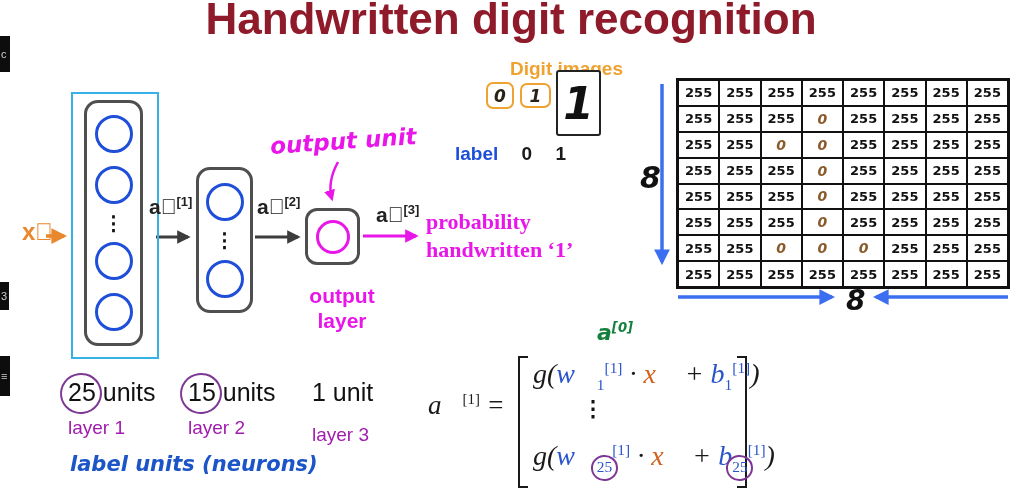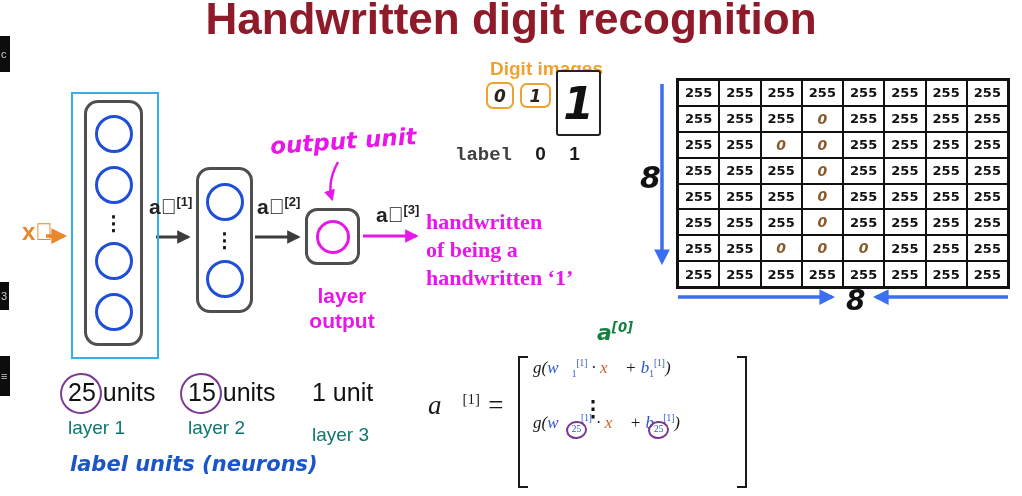--- a/index.html
+++ b/index.html
@@ -25,42 +25,42 @@
   .act sup{font-size:0.62em;}
   .input-label{font-size:24px;font-weight:700;color:#e8872b;}
 
   .hand{font-family:"DejaVu Sans",sans-serif;font-style:italic;}
   .magenta-text{color:#e816e8;}
   .note-output-unit{font-size:23px;font-weight:700;transform:rotate(-4deg);}
   .note-output-layer{width:84px;text-align:center;font-size:21px;font-weight:600;line-height:25px;}
   .prob{font-family:"Liberation Serif",serif;font-size:22px;line-height:28px;font-weight:600;}
 
   .units-label{font-size:25px;color:#111;}
-  .layer-label{font-size:19px;color:#0f766e;}
+  .layer-label{font-size:19px;color:#a21caf;}
   .hidden-note{font-size:21px;font-weight:700;color:#1b55c8;}
 
   .circled{position:relative;display:inline-block;}
   .circled::after{content:"";position:absolute;left:-8px;right:-6px;top:-5px;bottom:-7px;border:2px solid #7d3894;border-radius:50%;transform:rotate(-8deg);}
 
   
-  .digit-heading{font-size:19px;font-weight:600;color:#f0a231;}
+  .digit-heading{font-size:19px;font-weight:600;color:#f0a231;margin-left:20px;}
   .digit-box{border:2.5px solid #f0a231;border-radius:7px;box-sizing:border-box;display:flex;align-items:center;justify-content:center;font-size:17px;font-weight:700;color:#2b2316;background:#fff;}
   .big-digit-box{border:2.5px solid #222;border-radius:3px;box-sizing:border-box;display:flex;align-items:center;justify-content:center;font-size:44px;font-weight:600;color:#111;background:#fff;}
   .label-row{font-size:19px;font-weight:700;}
-  .label-word{color:#404040;font-family:Liberation Mono, monospace;}
+  .label-word{color:#1d4ed8;}
   .label-val{color:#1a1a1a;margin-left:18px;}
 
   
   .pixel-grid{left:676px;top:78px;width:334px;height:211px;display:grid;grid-template-columns:repeat(8,1fr);grid-auto-rows:1fr;border:2px solid #111;box-sizing:border-box;background:#fff;}
   .cell{border:1px solid #111;display:flex;align-items:center;justify-content:center;font-size:13px;font-weight:700;font-family:"DejaVu Sans",sans-serif;color:#111;}
   .cell.zero{color:#8a5a2a;font-style:italic;font-weight:600;font-size:14px;}
   .count-8{font-size:30px;font-weight:700;color:#111;}
 
   
-  .math{font-family:"Liberation Serif",serif;font-style:italic;font-size:17px;color:#1a1a1a;white-space:nowrap;}
+  .math{font-family:"Liberation Serif",serif;font-style:italic;font-size:28px;color:#1a1a1a;white-space:nowrap;}
   .math sub,.math sup{font-size:0.55em;font-style:normal;}
   .math .blue{color:#2b55cc;}
   .math .orange{color:#d2601e;}
   .lhs{font-size:27px;}
   .bracket{box-sizing:border-box;width:10px;border:2.5px solid #1a1a1a;}
   .bracket.left{border-right:none;}
   .bracket.right{border-left:none;}
   .a0{font-size:22px;font-weight:700;color:#15803d;}
   .a0 sup{font-size:0.6em;}
   .fdots{font-size:22px;font-weight:700;color:#111;}
@@ -131,27 +131,26 @@
 
 <div class="abs panel" style="left:305px;top:208px;width:55px;height:57px;border-radius:12px;">
   <div class="neuron magenta"></div>
 </div>
 
 <div class="abs act" style="left:376px;top:202px;"><span>a⃗</span><sup>[3]</sup></div>
 
 <div class="abs hand magenta-text note-output-unit" style="left:270px;top:128px;">output unit</div>
 
 <div class="abs magenta-text note-output-layer" style="left:300px;top:283px;">
+  <div>output</div>
   <div>layer</div>
-  <div>output</div>
 </div>
 
 <div class="abs prob magenta-text" style="left:426px;top:208px;">
-  <div>handwritten</div>
-  <div>of being a</div>
+  <div>probability</div>
   <div>handwritten ‘1’</div>
 </div>
 
 <div class="abs units-label" style="left:68px;top:378px;"><span class="circled">25</span><span> units</span></div>
 <div class="abs units-label" style="left:188px;top:378px;"><span class="circled">15</span><span> units</span></div>
 <div class="abs units-label" style="left:312px;top:378px;"><span>1</span><span> unit</span></div>
 
 <div class="abs layer-label" style="left:68px;top:417px;">layer 1</div>
 <div class="abs layer-label" style="left:188px;top:417px;">layer 2</div>
 <div class="abs layer-label" style="left:312px;top:424px;">layer 3</div>
@@ -247,13 +246,13 @@
 
 <div class="abs math lhs" style="left:428px;top:390px;"><span>a⃗</span><sup>[1]</sup><span> =</span></div>
 
 <div class="abs bracket left" style="left:518px;top:356px;height:132px;"></div>
 <div class="abs bracket right" style="left:737px;top:356px;height:132px;"></div>
 
 <div class="abs math" style="left:533px;top:358px;"><span>g(</span><span class="blue"><span>w⃗</span><sub>1</sub><sup>[1]</sup></span><span> · </span><span class="orange">x⃗</span><span> + </span><span class="blue"><span>b</span><sub>1</sub><sup>[1]</sup></span><span>)</span></div>
 
 <div class="abs fdots" style="left:582px;top:396px;">⋮</div>
 
-<div class="abs math" style="left:533px;top:413px;"><span>g(</span><span class="blue"><span>w⃗</span><sub class="circled-sub">25</sub><sup>[1]</sup></span><span> · </span><span class="orange">x⃗</span><span> + </span><span class="blue"><span>b</span><sub class="circled-sub">25</sub><sup>[1]</sup></span><span>)</span></div>
+<div class="abs math" style="left:533px;top:440px;"><span>g(</span><span class="blue"><span>w⃗</span><sub class="circled-sub">25</sub><sup>[1]</sup></span><span> · </span><span class="orange">x⃗</span><span> + </span><span class="blue"><span>b</span><sub class="circled-sub">25</sub><sup>[1]</sup></span><span>)</span></div>
 
 </body></html>

